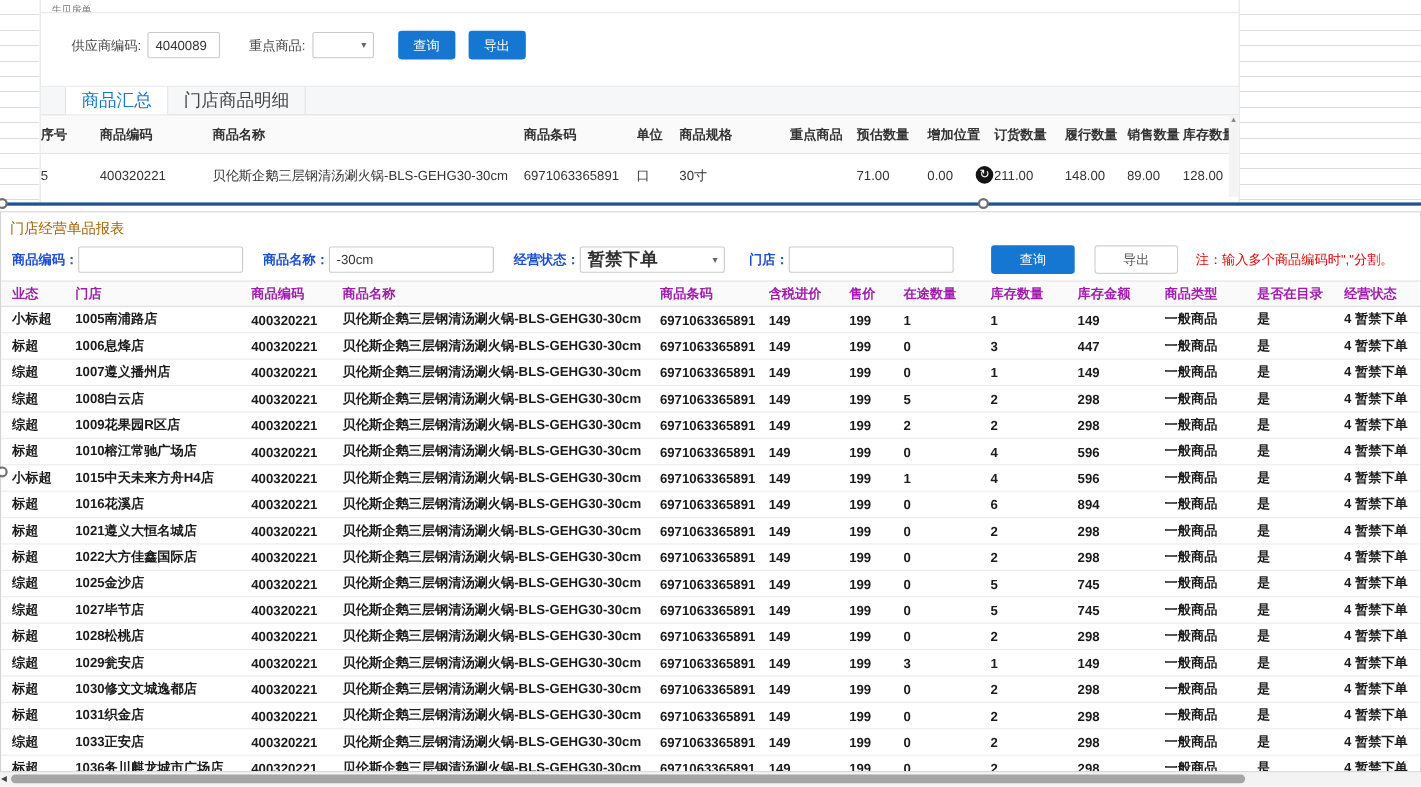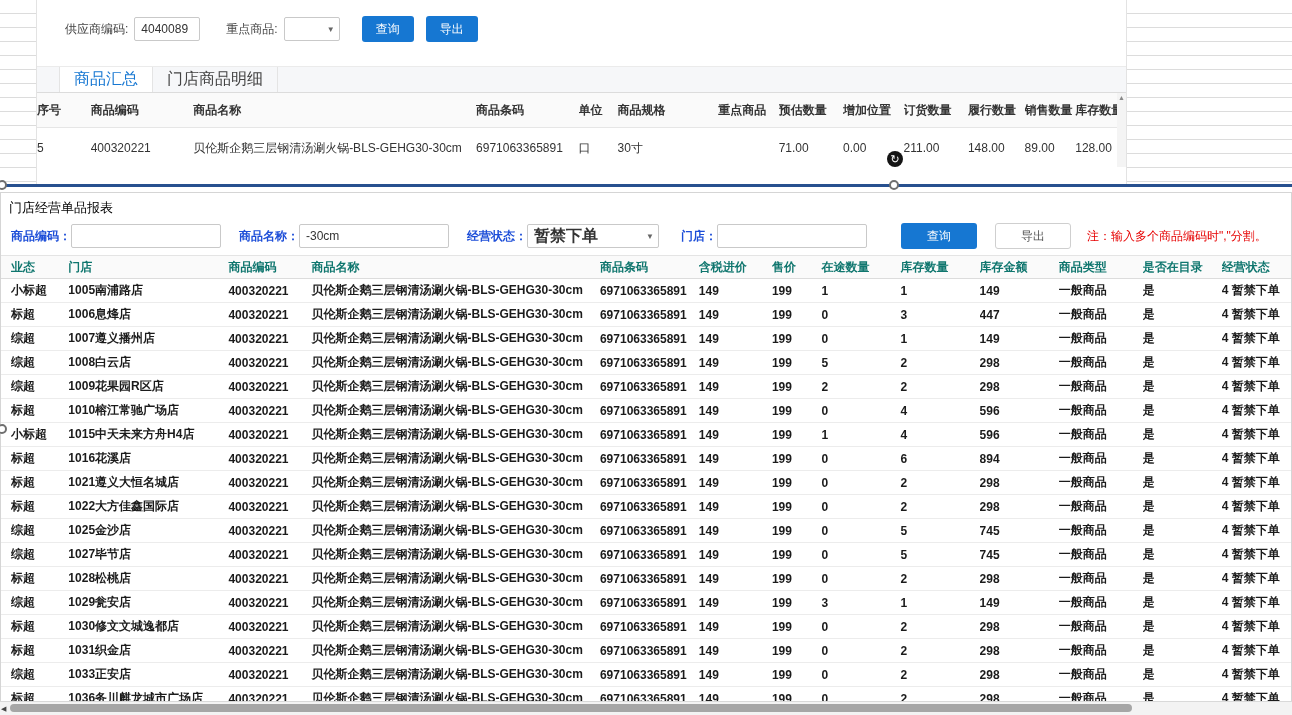--- a/index.html
+++ b/index.html
@@ -57,34 +57,34 @@
   
   .divider{position:absolute;left:0;top:184px;width:1292px;height:3px;background:#27508f;z-index:6;cursor:row-resize;}
   .handle{position:absolute;width:10px;height:10px;border-radius:50%;background:#fff;border:2px solid #6f6f6f;box-sizing:border-box;z-index:8;cursor:pointer;}
   .handle.h1{left:-3px;top:180px;}
   .handle.h2{left:889px;top:180px;}
   .handle.h3{left:-3px;top:424px;}
   .rot-icon{position:absolute;left:887px;top:151px;width:16px;height:16px;border-radius:50%;background:#141414;color:#fff;font-size:11px;line-height:16px;text-align:center;z-index:8;cursor:pointer;}
 
   
   .bottom-panel{position:absolute;left:0;top:192px;width:1292px;height:523px;background:#fff;border:1px solid #d5d5d5;box-sizing:border-box;z-index:3;overflow:hidden;}
-  .bp-title{font-size:13px;color:#000000;padding:6px 10px 4px 8px;}
+  .bp-title{font-size:13px;color:#a16207;padding:6px 10px 4px 8px;}
   .bp-form{display:flex;align-items:center;height:30px;padding-left:10px;}
   .bp-form .lbl{margin-left:18px;color:#1d4ed8;font-weight:bold;}
   .bp-form .lbl:first-child{margin-left:0;}
   .inp.w150{width:150px;}
   .select.md{width:132px;margin-right:4px;}
   .select.md .sel-val{font-weight:bold;color:#333;}
   .bp-form .btn.blue{width:76px;margin-left:34px;}
   .bp-form .btn.ghost{width:76px;margin-left:18px;}
   .note{font-size:12px;color:#e60000;margin-left:16px;white-space:nowrap;}
 
   .t2{margin-top:4px;}
   .t2row{display:flex;align-items:center;white-space:nowrap;padding-left:10px;}
-  .t2head{height:22px;background:#fafafa;border-top:1px solid #e4e4e4;border-bottom:1px solid #dcdcdc;font-weight:bold;font-size:12px;color:#0f766e;}
+  .t2head{height:22px;background:#fafafa;border-top:1px solid #e4e4e4;border-bottom:1px solid #dcdcdc;font-weight:bold;font-size:12px;color:#a21caf;}
   .t2body .t2row{height:23px;border-bottom:1px solid #ececec;font-size:12px;font-weight:bold;color:#1b1b1b;}
   .t2row span{display:inline-block;text-align:left;overflow:hidden;box-sizing:border-box;padding-right:6px;}
   .t2row span:nth-of-type(1){width:58px;}
   .t2row span:nth-of-type(2){width:162px;}
   .t2row span:nth-of-type(3){width:84px;}
   .t2row span:nth-of-type(4){width:292px;}
   .t2row span:nth-of-type(5){width:100px;}
   .t2row span:nth-of-type(6){width:74px;}
   .t2row span:nth-of-type(7){width:50px;}
   .t2row span:nth-of-type(8){width:80px;}
@@ -101,20 +101,23 @@
 </style>
 </head>
 <body>
 
 <div class="stage">
 
   <div class="grid-strip left"></div>
   <div class="grid-strip right"></div>
 
   <section class="top-panel">
+    <div class="partial-strip">
+      <span class="partial-tab">牛贝房单</span>
+    </div>
 
     <div class="tp-form">
       <span class="lbl">供应商编码:</span>
       <input class="inp w70" value="4040089" style="">
       <span class="lbl" style="margin-left:26px;">重点商品:</span>
       <span class="select sm">
         <i class="sel-val"></i>
         <i class="chev">▼</i>
       </span>
       <button class="btn blue">查询</button>

